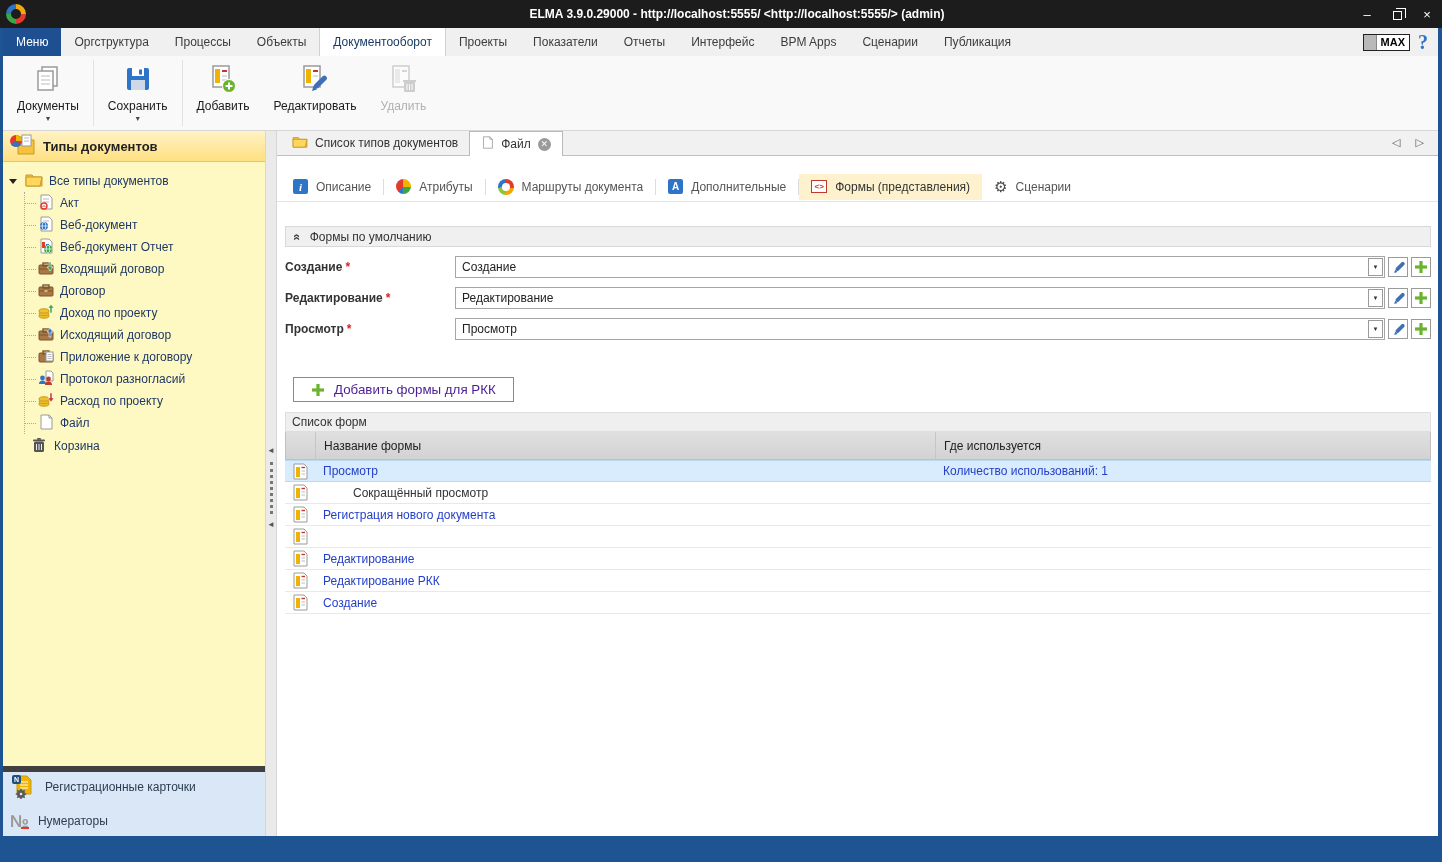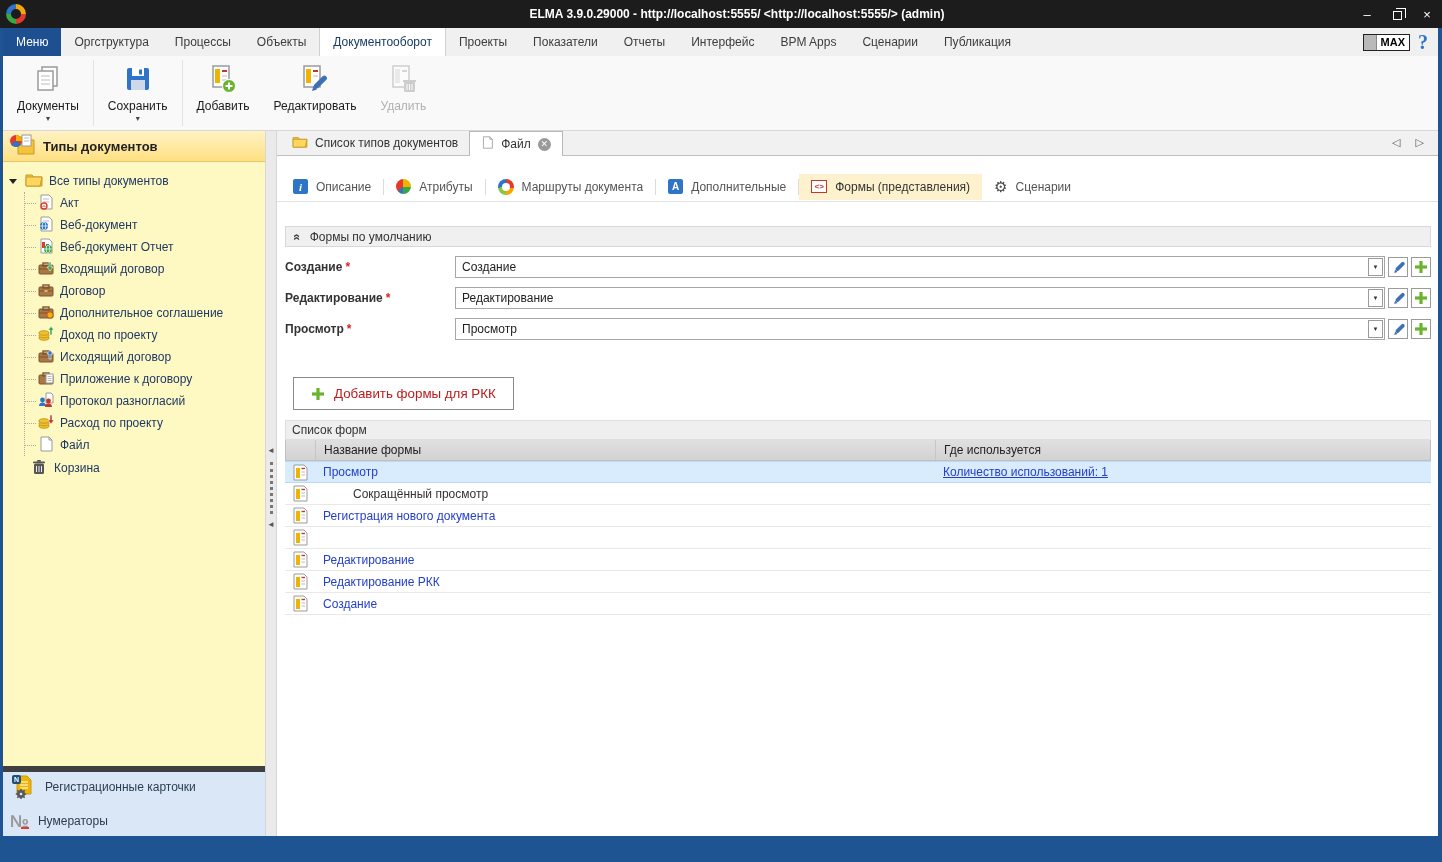--- a/index.html
+++ b/index.html
@@ -91,35 +91,35 @@
 
   .fields{margin-top:9px;}
   .frow{display:flex;align-items:center;height:22px;margin-bottom:9px;}
   .flabel{width:170px;font-weight:bold;color:#333;flex-shrink:0;}
   .req{color:#d22;margin-left:3px;}
   .fwrap{position:relative;flex:1;height:22px;}
   .fld{width:100%;height:22px;border:1px solid #a6a6a6;padding:0 22px 0 6px;font:12px "Liberation Sans",sans-serif;color:#222;}
   .dd{position:absolute;right:2px;top:2px;width:15px;height:18px;border:1px solid #9a9a9a;background:#fff;display:flex;align-items:center;justify-content:center;font-size:6px;color:#333;}
   .ibtn{width:20px;height:20px;border:1px solid #9a9a9a;background:#fff;display:flex;align-items:center;justify-content:center;margin-left:3px;flex-shrink:0;}
 
-  .add-btn{margin:28px 16px 0 8px;display:inline-flex;align-items:center;gap:9px;height:33px;border:1px solid #8a8a8a;background:#fff;padding:0 17px;color:#b91c1c;}
+  .add-btn{margin:28px 16px 0 8px;display:inline-flex;align-items:center;gap:9px;height:25px;border:1px solid #8a8a8a;background:#fff;padding:0 17px;color:#4c1d95;}
 
   .list-title{margin-top:10px;height:20px;background:#efefef;border:1px solid #dedede;display:flex;align-items:center;padding-left:6px;color:#333;}
-  .thead{display:flex;height:21px;background:linear-gradient(#e0e0e0,#d2d2d2);border:1px solid #c0c0c0;border-top:none;color:#222;align-items:flex-start;}
+  .thead{display:flex;height:28px;background:linear-gradient(#e0e0e0,#d2d2d2);border:1px solid #c0c0c0;border-top:none;color:#222;align-items:flex-start;}
   .th-icon{width:30px;height:100%;border-right:1px solid #c6c6c6;}
   .th-name{width:620px;padding-left:8px;border-right:1px solid #c6c6c6;height:100%;display:flex;align-items:center;}
   .th-usage{flex:1;padding-left:8px;height:100%;display:flex;align-items:center;}
   .trow{display:flex;height:22px;align-items:center;border-bottom:1px solid #e8e8e8;background:#fff;}
   .trow.selected{background:#d9ecfd;border-top:1px solid #bcd9f2;border-bottom:1px solid #bcd9f2;}
   .td-icon{width:30px;display:flex;justify-content:center;flex-shrink:0;}
   .td-name{width:620px;padding-left:8px;flex-shrink:0;white-space:nowrap;overflow:hidden;}
   .td-name.indent{padding-left:38px;}
   .td-usage{flex:1;padding-left:8px;white-space:nowrap;}
   .lnk{color:#2540c8;}
-  .lnk.u{text-decoration:underline;}
+  .lnk.u{}
   .plain{color:#333;}
 
   .statusbar{height:26px;background:#1e5492;flex-shrink:0;}
 </style>
 </head>
 <body>
 
 <div class="window">
 
   <div class="titlebar">
@@ -307,29 +307,20 @@
               <span>Входящий договор</span>
             </div>
             <div class="tree-item">
               <span><svg width="16" height="16" viewBox="0 0 16 16">
                     <rect x="1" y="5" width="14" height="9" rx="1" fill="#a97843" stroke="#7c5530"></rect>
                     <rect x="5" y="3" width="6" height="3" fill="none" stroke="#7c5530" stroke-width="1.4"></rect>
                     <line x1="1" y1="9" x2="15" y2="9" stroke="#7c5530"></line>
                     <rect x="6.5" y="8" width="3" height="2" fill="#d9b68a"></rect>
                   </svg></span>
               <span>Договор</span>
-            </div>
-            <div class="tree-item">
-              <span><svg width="16" height="16" viewBox="0 0 16 16">
-                    <rect x="1" y="5" width="14" height="9" rx="1" fill="#a97843" stroke="#7c5530"></rect>
-                    <rect x="5" y="3" width="6" height="3" fill="none" stroke="#7c5530" stroke-width="1.4"></rect>
-                    <line x1="1" y1="9" x2="15" y2="9" stroke="#7c5530"></line>
-                    <circle cx="12" cy="11" r="3.2" fill="#f0b400" stroke="#c0392b" stroke-width=".8"></circle>
-                  </svg></span>
-              <span>Дополнительное соглашение</span>
             </div>
             <div class="tree-item">
               <span><svg width="16" height="16" viewBox="0 0 16 16">
                     <ellipse cx="6" cy="12" rx="5" ry="2.2" fill="#f0c12e" stroke="#c79a1e"></ellipse>
                     <ellipse cx="6" cy="9.5" rx="5" ry="2.2" fill="#f0c12e" stroke="#c79a1e"></ellipse>
                     <ellipse cx="6" cy="7" rx="5" ry="2.2" fill="#f0c12e" stroke="#c79a1e"></ellipse>
                     <path d="M12 9V4h-2l3-3.5L16 4h-2v5z" fill="#3aa745" stroke="#fff" stroke-width=".5"></path>
                   </svg></span>
               <span>Доход по проекту</span>
             </div>

